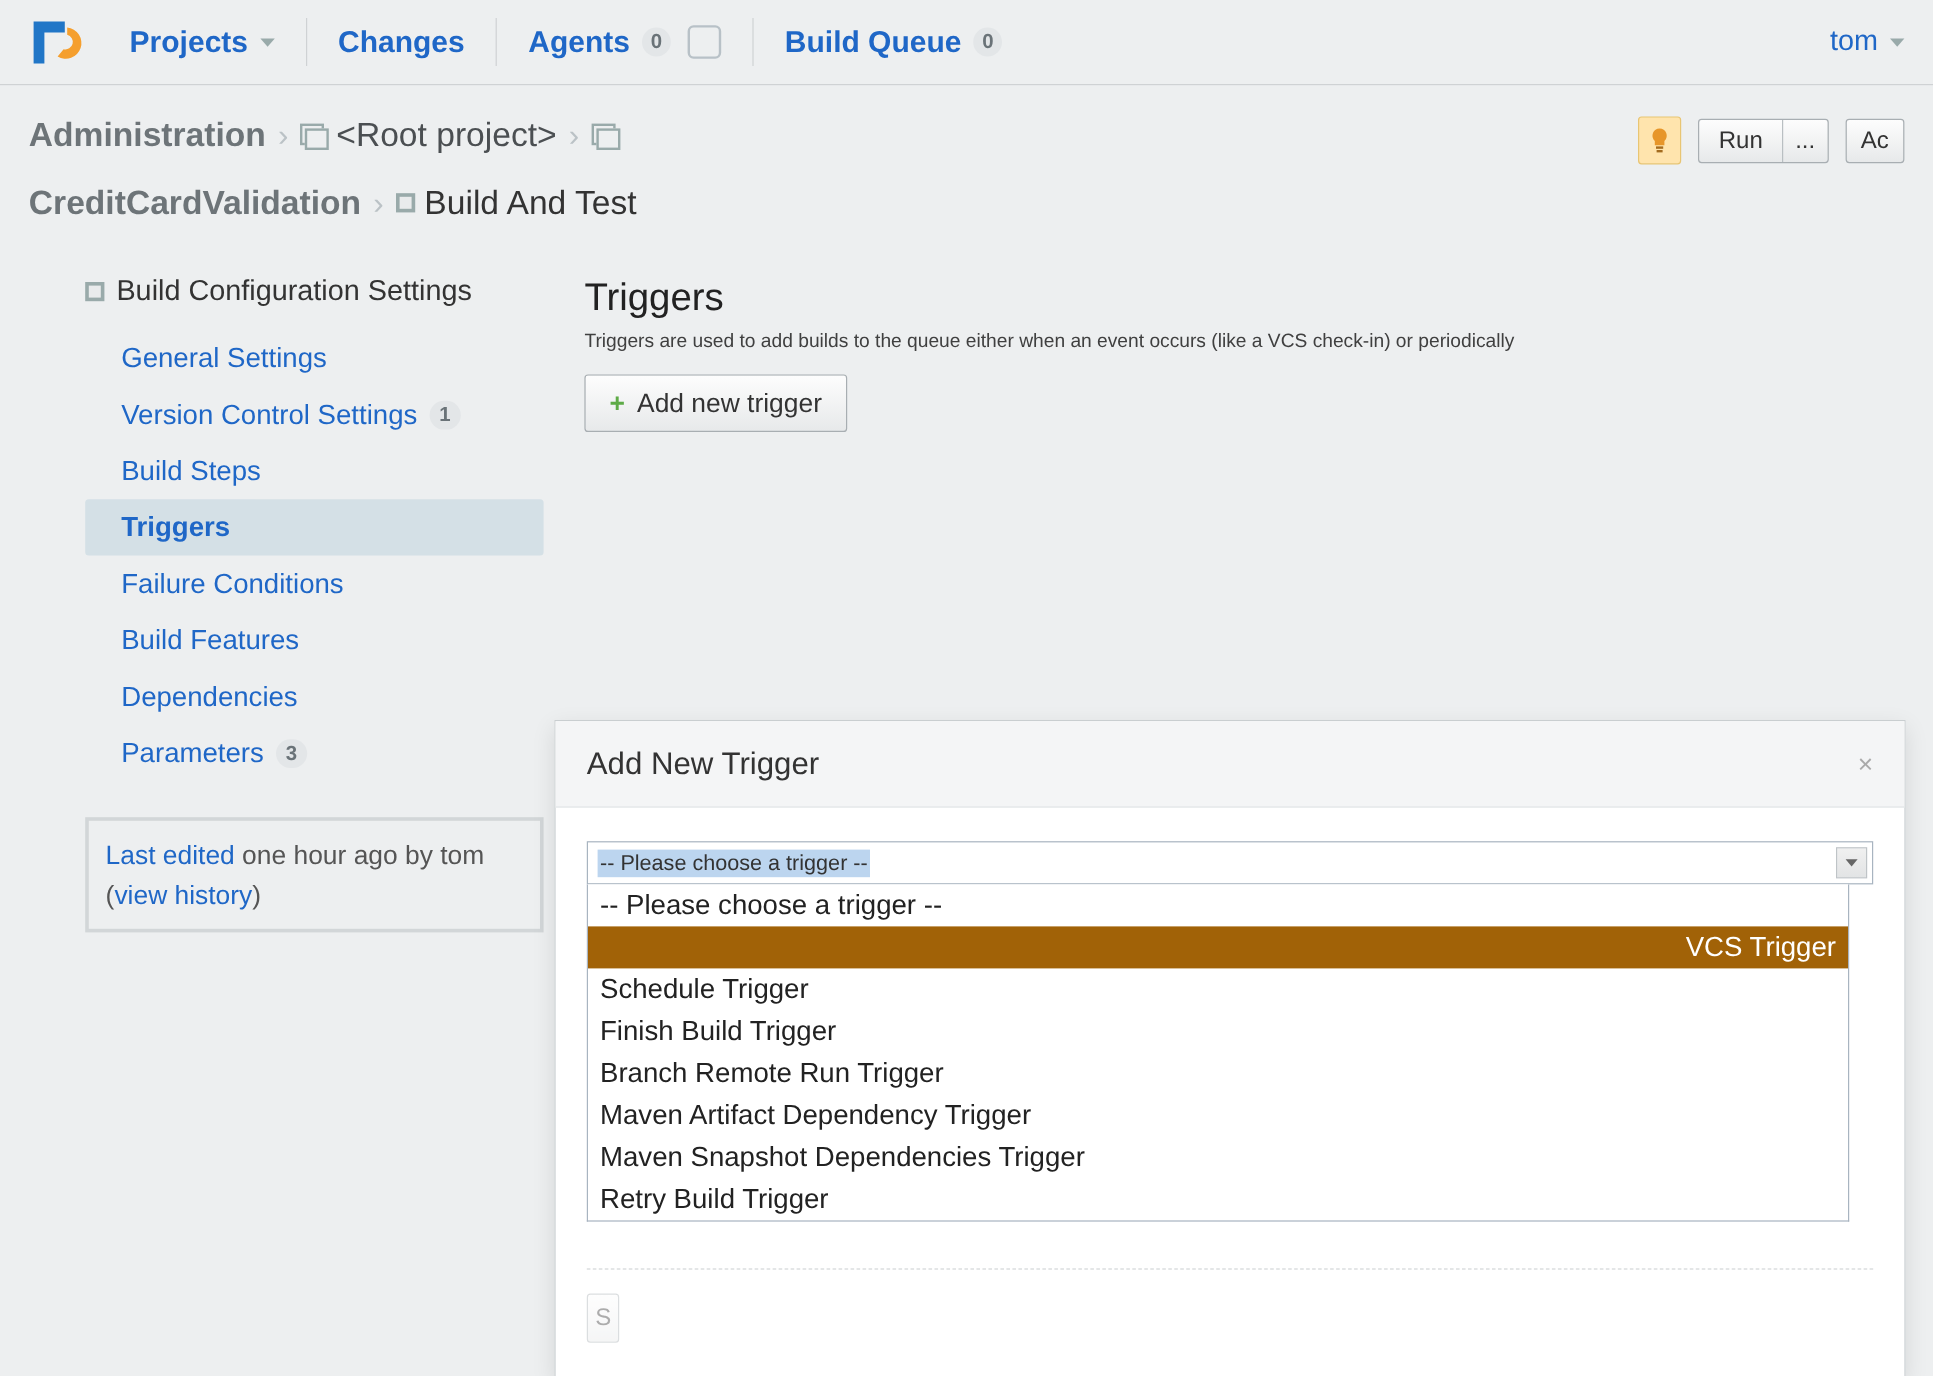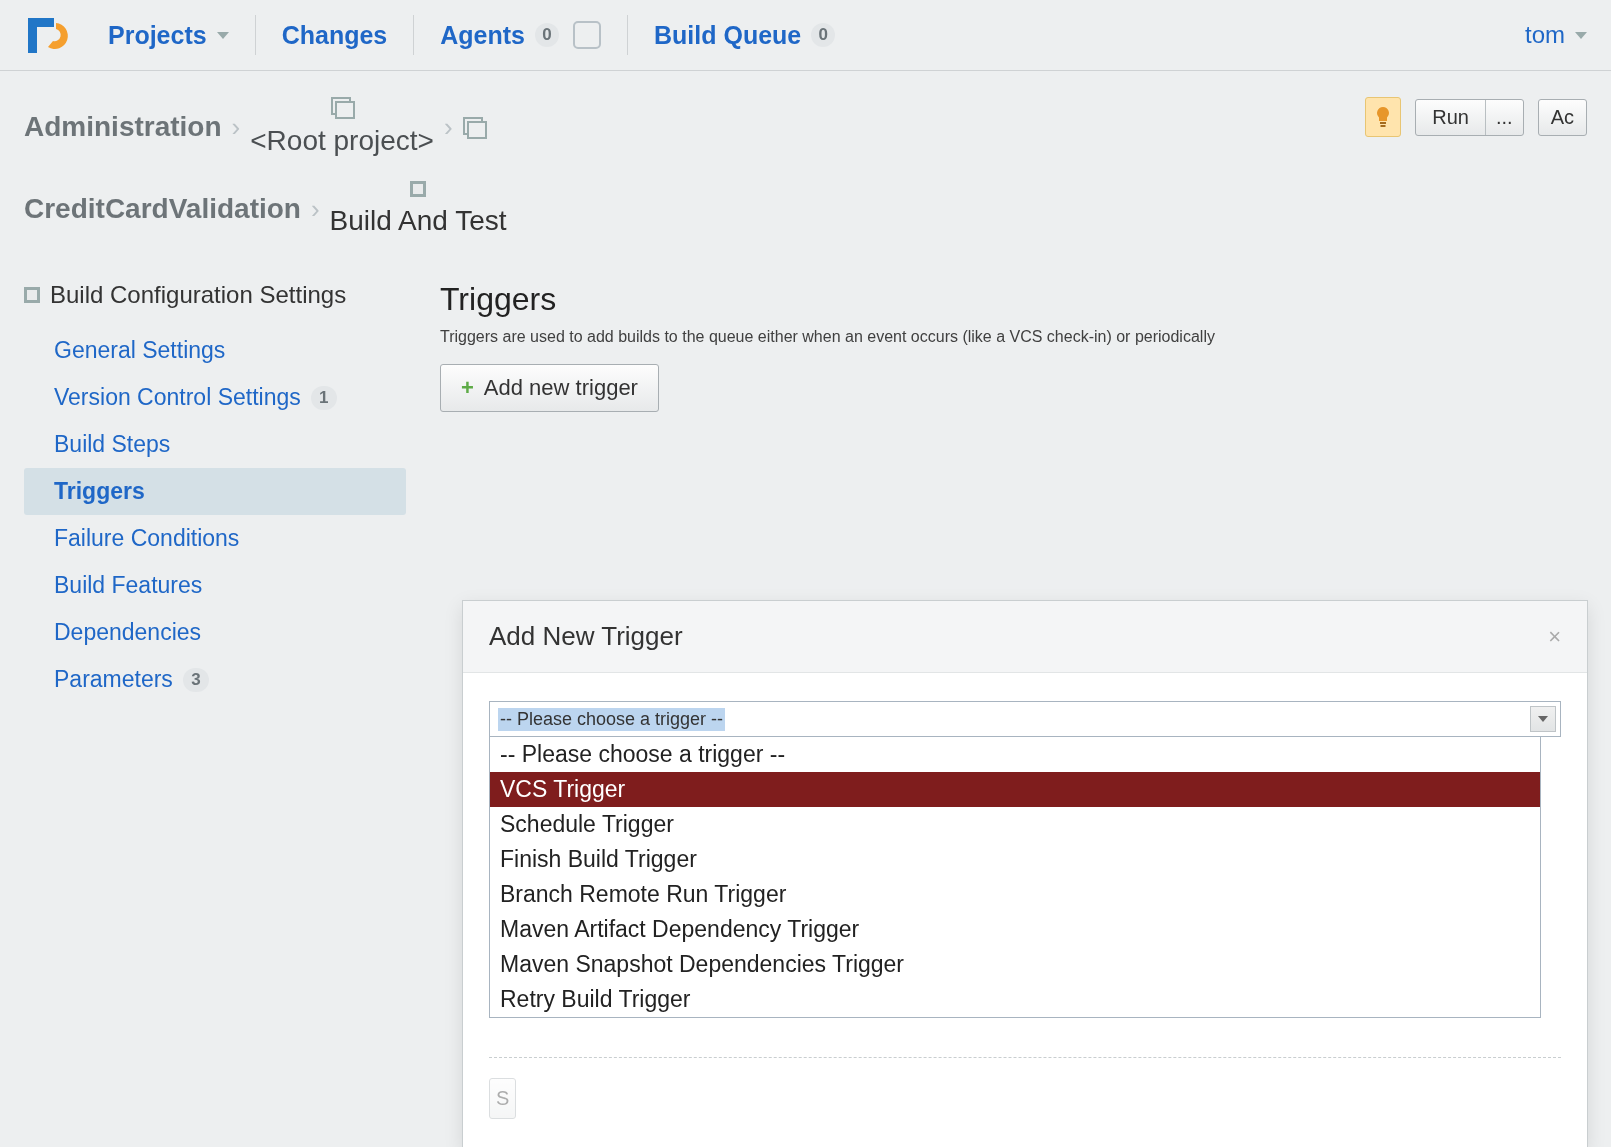--- a/index.html
+++ b/index.html
@@ -69,21 +69,21 @@
   gap: 12px;
 }
 .breadcrumbs {
   display: flex; flex-wrap: wrap; align-items: center;
   gap: 10px;
   font-size: 28px;
   color: #777;
 }
 .bc-link { color: #6d7478; font-weight: bold; }
 .bc-chevron { color: #bbc2c6; font-size: 26px; }
-.bc-proj { display: inline-flex; align-items: center; gap: 8px; color: #4b4f52; flex-direction: column; }
+.bc-proj { display: inline-flex; align-items: center; gap: 8px; color: #4b4f52; }
 .bc-proj-name { color: #4b4f52; }
 .bc-stack-icon { display:inline-block; position:relative; width:22px; height:20px; }
 .bc-stack-icon::before, .bc-stack-icon::after {
   content:""; position:absolute; border:2px solid #9aa; width:16px; height:14px;
 }
 .bc-stack-icon::before { left:0; top:0; }
 .bc-stack-icon::after { left:4px; top:4px; background:#edeff0; }
 .bc-box-icon { display:inline-block; width:16px; height:16px; border:3px solid #9aa; background:#e9ebec; }
 .bc-current { color: #333; }
 
@@ -107,21 +107,21 @@
 .run-btn .run-more { padding: 6px 10px; }
 .ac-btn {
   border: 1px solid #a8aeb2;
   background: linear-gradient(#fdfdfd, #e7e9ea);
   border-radius: 3px;
   padding: 6px 12px;
   font-size: 20px;
 }
 
 
-.columns { display: flex; padding: 36px 0 0; }
+.columns { display: flex; padding: 36px 0 0; margin-left: 47px; }
 
 
 .sidebar { width: 430px; padding: 0 24px 0 24px; }
 .sidebar-title {
   display:flex; align-items:center; gap:10px;
   font-size: 24px; color: #333; margin-bottom: 18px;
 }
 .sidebar-title .bc-box-icon { border-width:3px; }
 .nav-list { list-style:none; }
 .nav-item {
@@ -210,21 +210,21 @@
 }
 .dropdown {
   position:absolute;
   left: 26px; right: 46px; top: 64px;
   background:#fff;
   border:1px solid #a8b4c0;
   border-top:none;
   font-size: 23px;
 }
 .dropdown .opt { padding: 4px 10px; color:#222; }
-.dropdown .opt.selected { background:#7f1d1d; color:#fff; }
+.dropdown .opt.selected { background:#a16207; color:#fff;text-align:right; }
 .dialog-hr {
   border:none; border-top:1px dashed #c9ced0;
   margin: 28px 0 10px;
 }
 .dialog-save {
   display:inline-flex; align-items:center;
   border:1px solid #a8aeb2;
   background: linear-gradient(#fdfdfd, #e7e9ea);
   border-radius:3px;
   padding: 8px 6px 8px 6px;
@@ -346,20 +346,23 @@
             <span>Dependencies</span>
           </a>
         </li>
         <li class="nav-item">
           <a>
             <span>Parameters</span>
             <span class="side-badge">3</span>
           </a>
         </li>
       </ul>
+    <div class="last-edited-box">
+      <span class="link">Last edited</span><span> one hour ago by tom (</span><a class="link">view history</a><span>)</span>
+    </div>
   </div>
 
   <div class="main">
     <h1 class="page-title">Triggers</h1>
     <div class="page-desc">Triggers are used to add builds to the queue either when an event occurs (like a VCS check-in) or periodically</div>
     <button class="add-btn">
       <span class="plus-ic">+</span>
       <span>Add new trigger</span>
     </button>
   </div>

